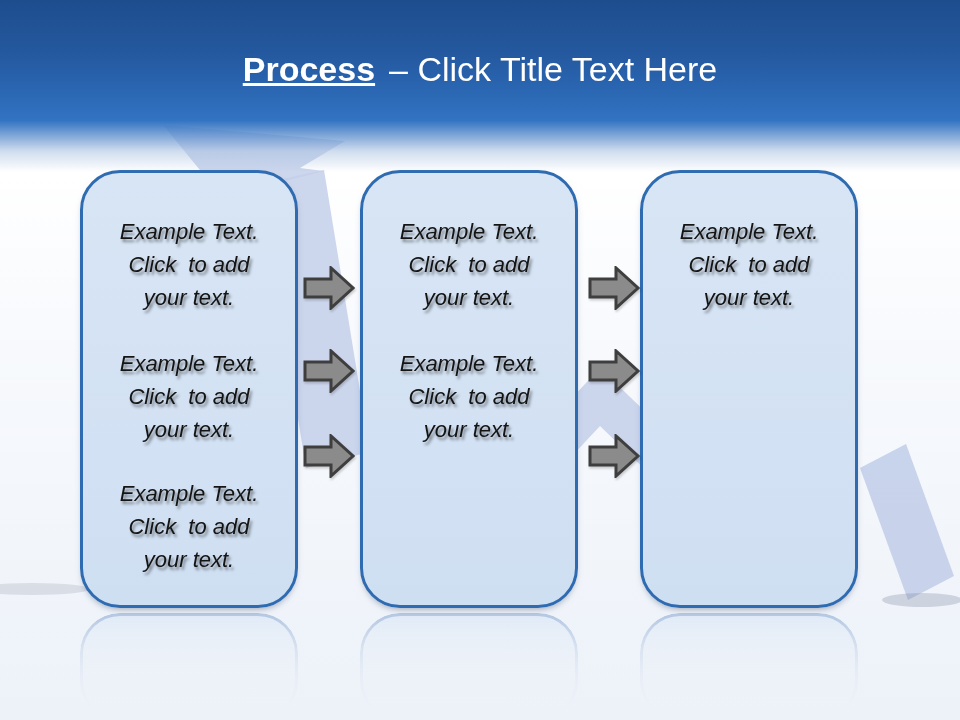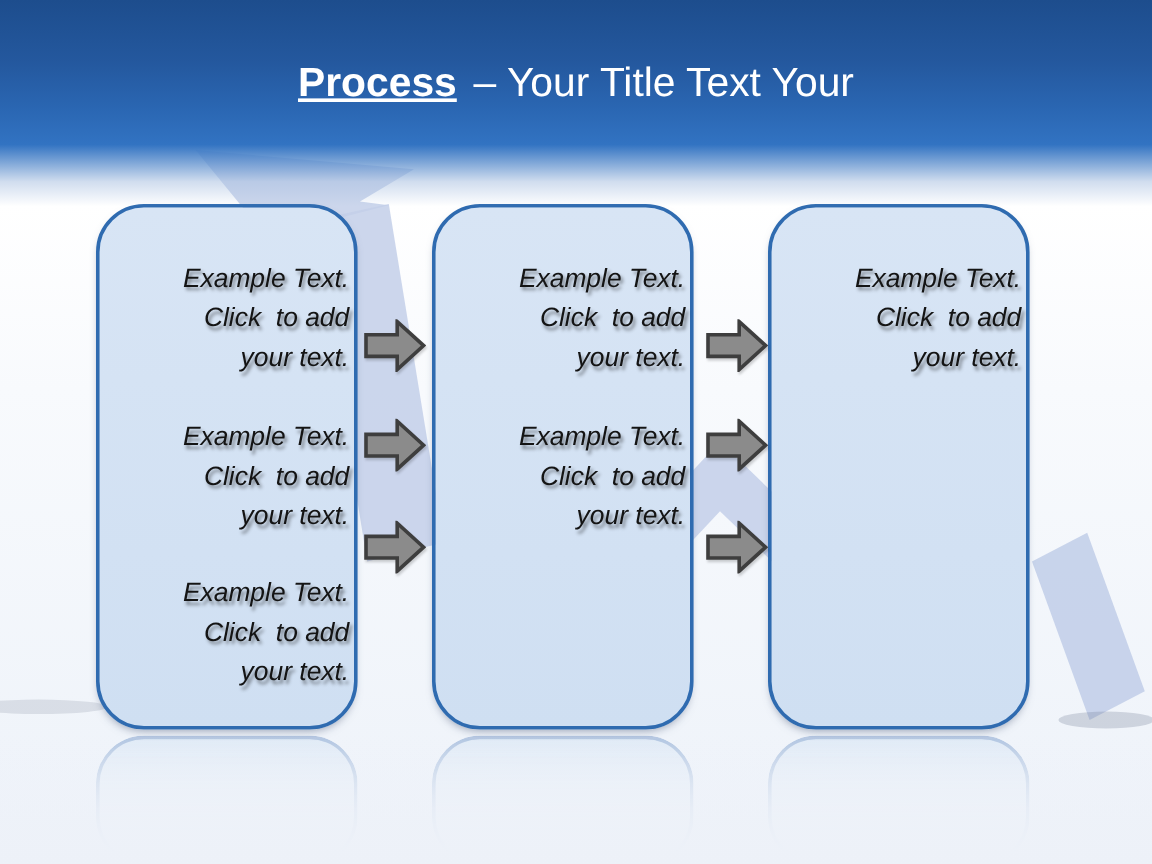--- a/index.html
+++ b/index.html
@@ -32,21 +32,21 @@
     box-sizing:border-box;border:3px solid #2f6bb0;border-radius:40px;
     background:linear-gradient(180deg,#d8e5f5 0%,#cfdff2 100%);
     box-shadow:0 4px 7px -3px rgba(80,95,125,0.55);
   }
   .panel-1{left:80px;}
   .panel-2{left:360px;}
   .panel-3{left:640px;}
   .text-block{
     position:absolute;left:4px;width:204px;height:100px;
     font-style:italic;font-size:22px;line-height:33px;color:#141414;
-    text-align:right;white-space:pre-wrap;cursor:text;
+    text-align:center;white-space:pre-wrap;cursor:text;
     text-shadow:2px 3px 3px rgba(0,0,0,0.45);
   }
   .tb-1{top:42px;}
   .tb-2{top:174px;}
   .tb-3{top:304px;}
 
   
   .arrow{
     position:absolute;width:52px;height:44px;z-index:4;
     filter:drop-shadow(1px 2px 1px rgba(0,0,0,0.18));
@@ -141,16 +141,16 @@
     <path d="M2 13 L28 13 L28 2 L50 22 L28 42 L28 31 L2 31 Z" fill="#8b8b8b" stroke="#3e3e3e" stroke-width="3" stroke-linejoin="miter"></path>
   </svg>
   <svg class="arrow ag-2 ar-3" viewBox="0 0 52 44">
     <path d="M2 13 L28 13 L28 2 L50 22 L28 42 L28 31 L2 31 Z" fill="#8b8b8b" stroke="#3e3e3e" stroke-width="3" stroke-linejoin="miter"></path>
   </svg>
 
   <div class="reflection-fade"></div>
 
   <div class="header"></div>
   <div class="title">
-    <span class="t-bold">Process</span><span class="t-rest">– Your Title Text Your</span>
+    <span class="t-bold">Process</span><span class="t-rest">– Click Title Text Here</span>
   </div>
 
 </div>
 
 </body></html>

